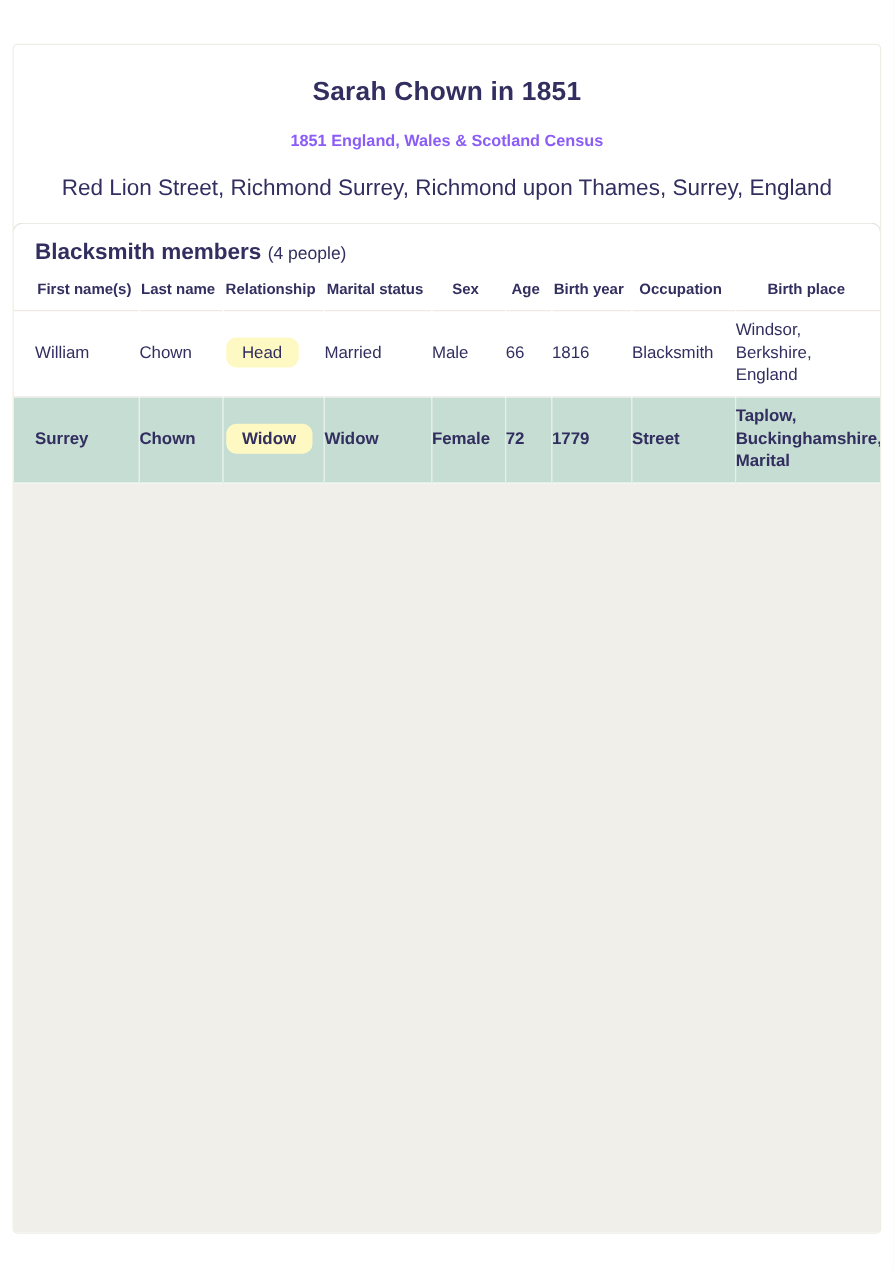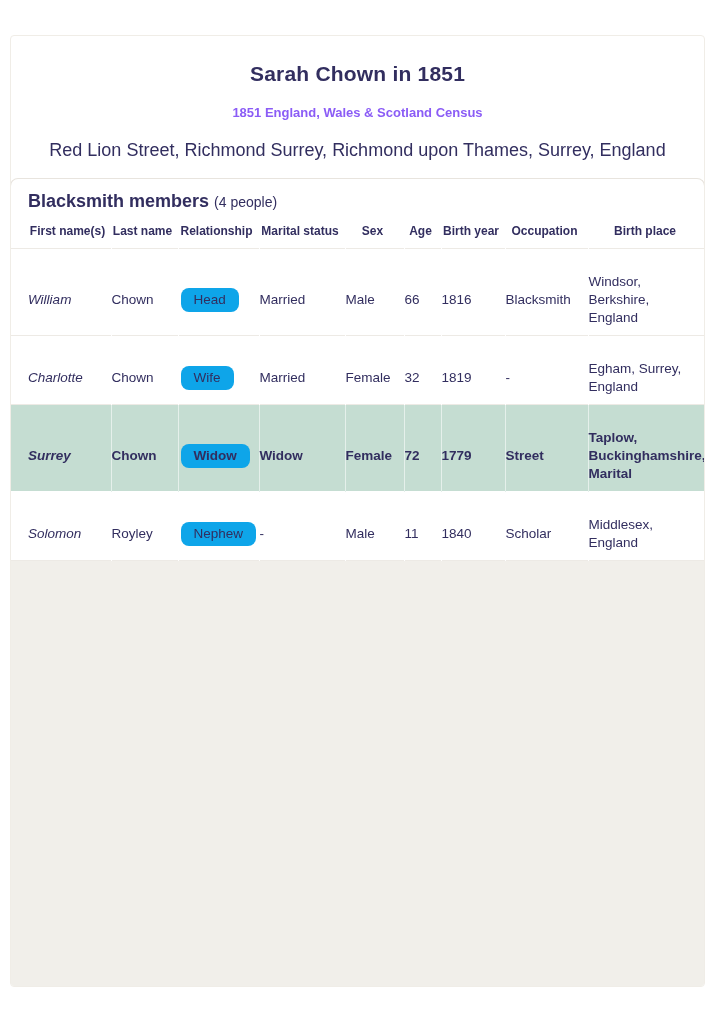--- a/index.html
+++ b/index.html
@@ -53,30 +53,30 @@
     text-align: center;
     font-size: 12px;
     font-weight: 700;
     padding: 5px 4px 10px 0;
     white-space: nowrap;
     overflow: hidden;
   }
   th:first-child, td:first-child { padding-left: 17px; }
   tbody tr { border-bottom: 1px solid #EDEAE5; }
   td {
-    padding: 24px 6px 8px 0;
+    padding: 6px 6px 8px 0;
     vertical-align: middle;
     line-height: 18px;
     border-left: 1px solid rgba(255,255,255,0.55);
   }
-  td:first-child { border-left: none; font-style: italic; }
+  td:first-child { border-left: none; }
 
   .badge {
     display: inline-block;
-    background: #0ea5e9;
+    background: #fef9c3;
     border-radius: 8px;
     padding: 4px 13px;
     margin-left: 2px;
     font-size: 13.5px;
     line-height: 16px;
   }
 
   .row-highlight { background: #C5DDD2; font-weight: 700; border-bottom: 1px solid #ffffff; }
 
   
@@ -129,52 +129,30 @@
           <td>William</td>
           <td>Chown</td>
           <td><span class="badge">Head</span></td>
           <td>Married</td>
           <td>Male</td>
           <td>66</td>
           <td>1816</td>
           <td>Blacksmith</td>
           <td>Windsor, Berkshire, England</td>
         </tr>
-        <tr>
-          <td>Charlotte</td>
-          <td>Chown</td>
-          <td><span class="badge">Wife</span></td>
-          <td>Married</td>
-          <td>Female</td>
-          <td>32</td>
-          <td>1819</td>
-          <td>-</td>
-          <td>Egham, Surrey, England</td>
-        </tr>
         <tr class="row-highlight">
           <td>Surrey</td>
           <td>Chown</td>
           <td><span class="badge">Widow</span></td>
           <td>Widow</td>
           <td>Female</td>
           <td>72</td>
           <td>1779</td>
           <td>Street</td>
           <td>Taplow, Buckinghamshire, Marital</td>
         </tr>
-        <tr>
-          <td>Solomon</td>
-          <td>Royley</td>
-          <td><span class="badge">Nephew</span></td>
-          <td>-</td>
-          <td>Male</td>
-          <td>11</td>
-          <td>1840</td>
-          <td>Scholar</td>
-          <td>Middlesex, England</td>
-        </tr>
       </tbody>
     </table>
   </div>
 
   <div class="beige-filler"></div>
 
 </div>
 
 </body></html>

